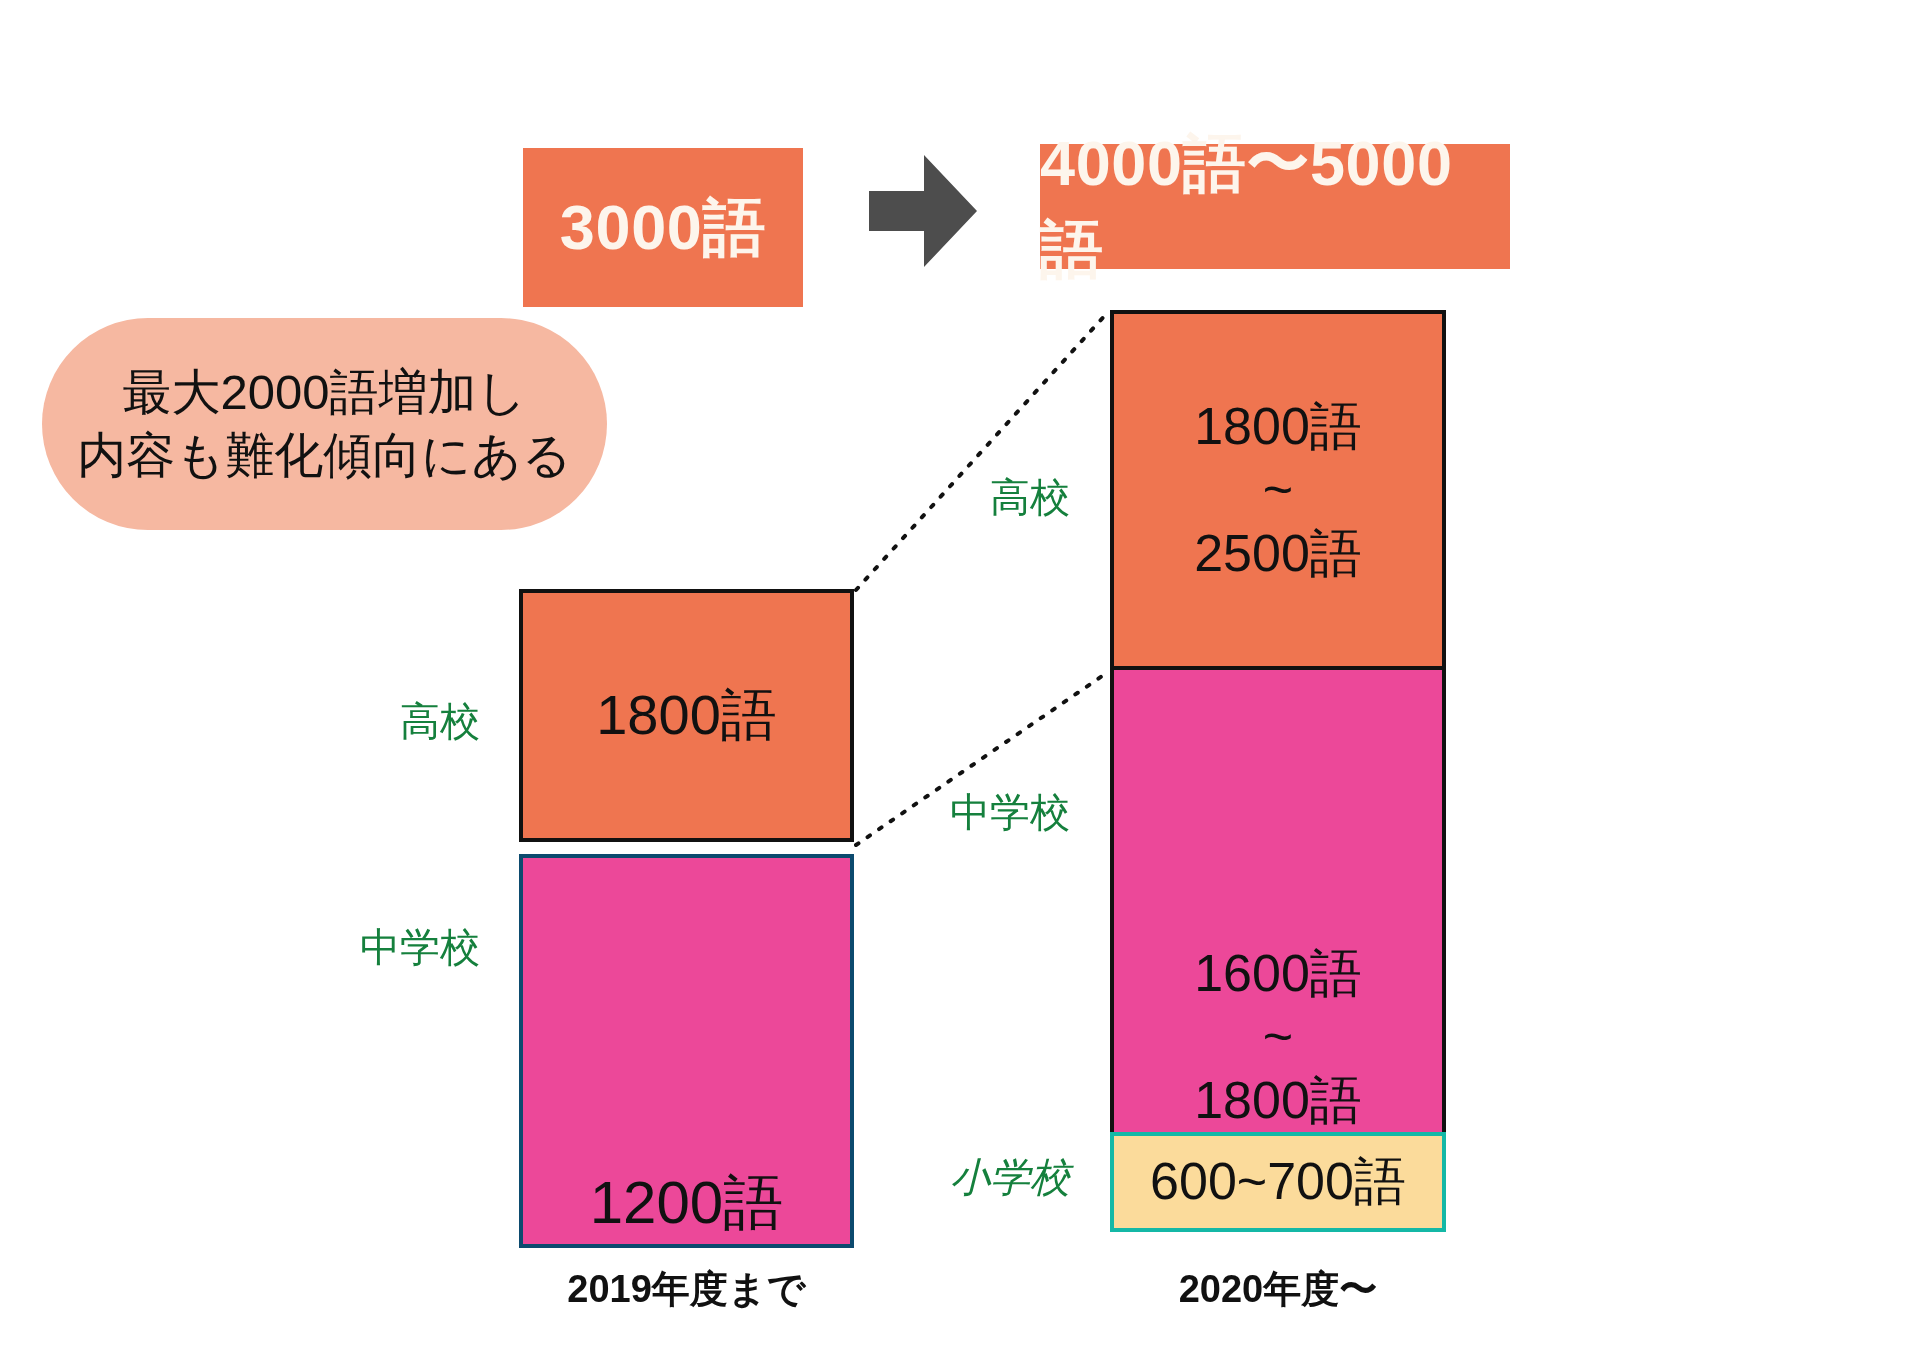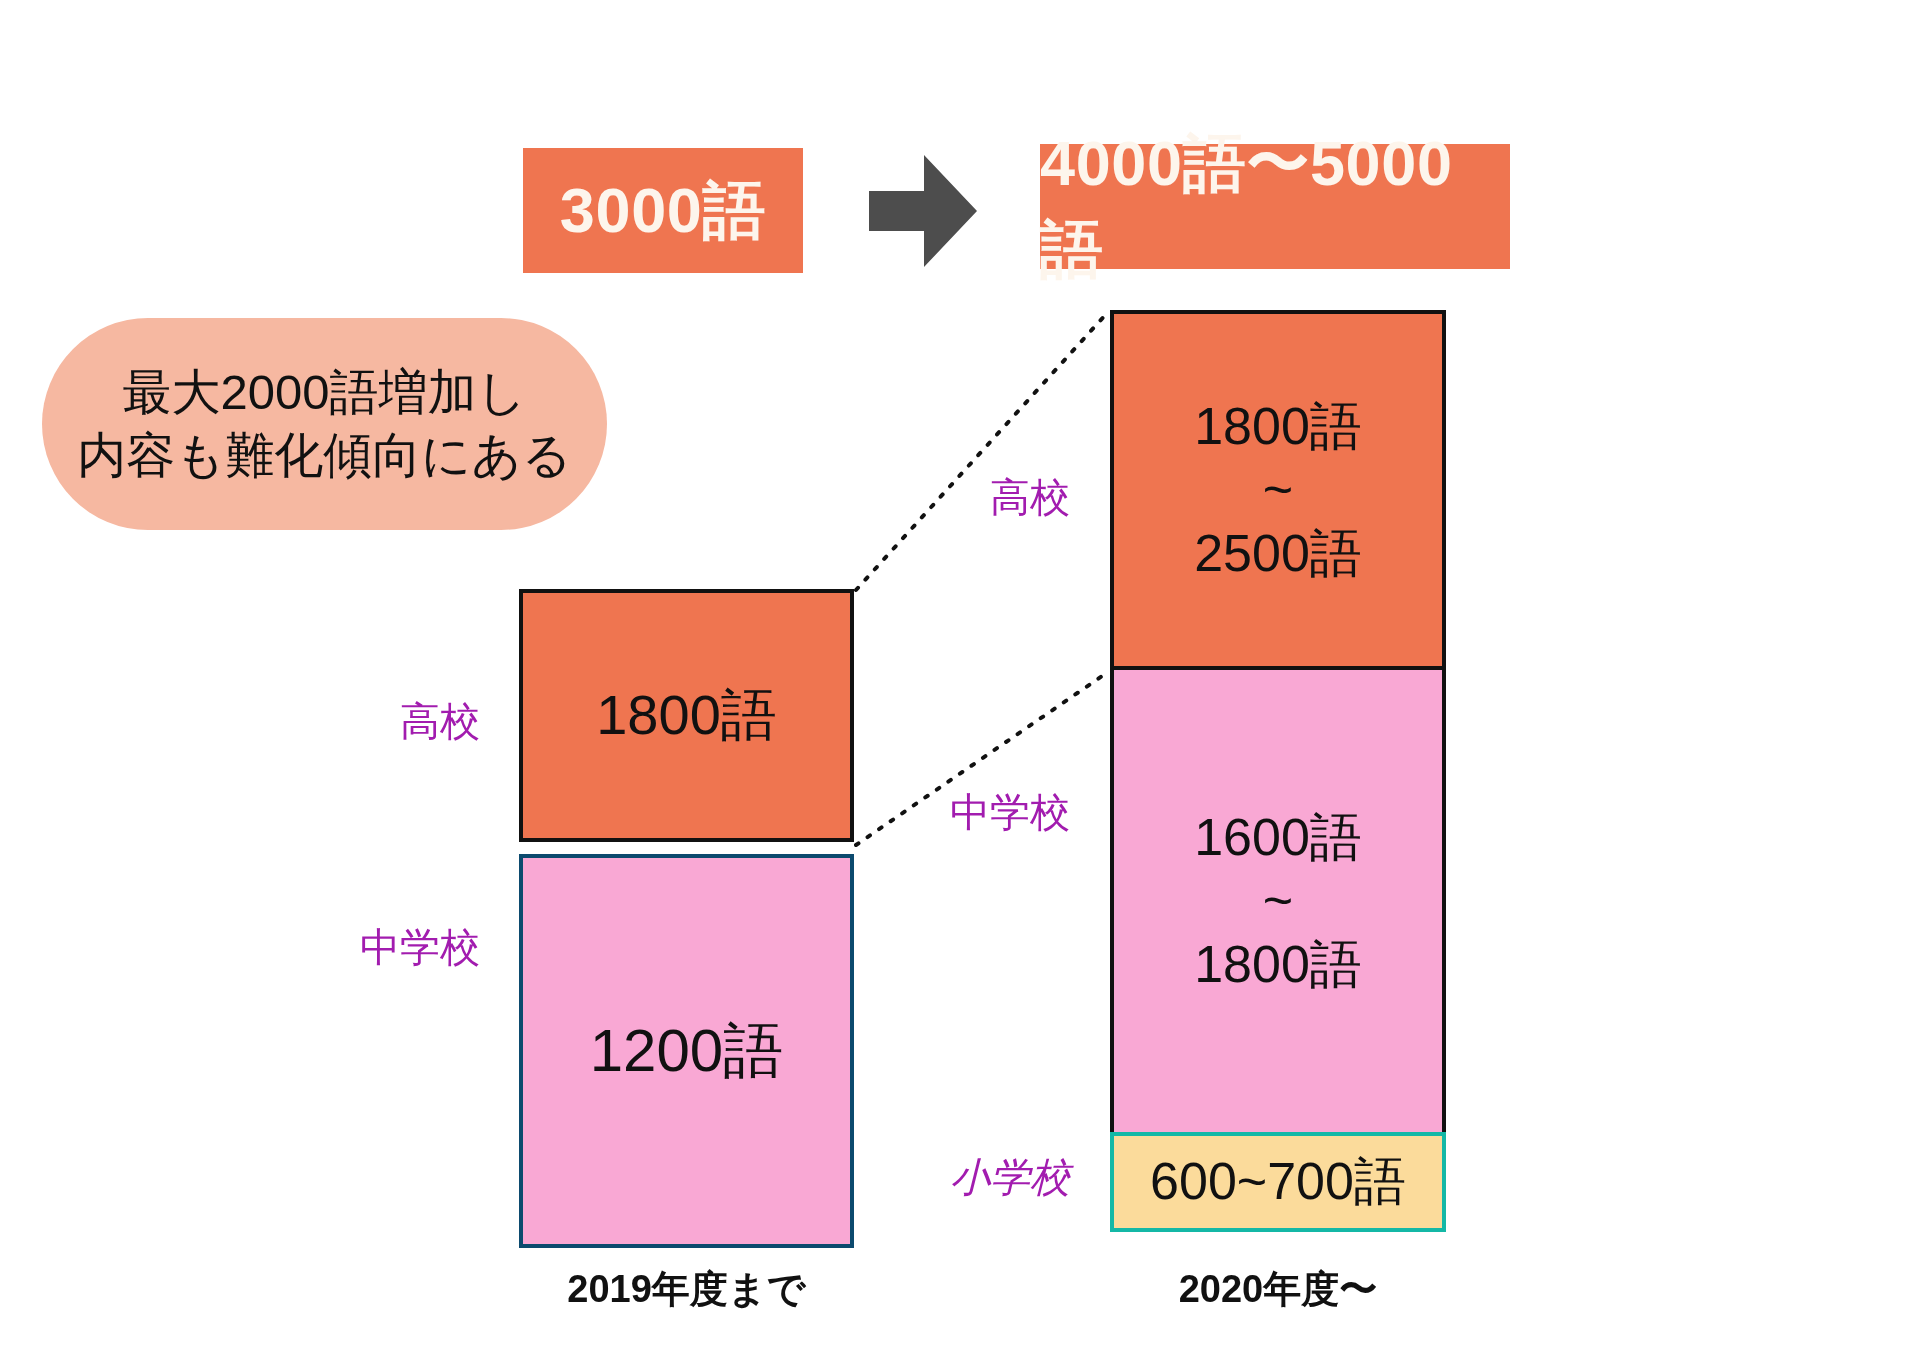--- a/index.html
+++ b/index.html
@@ -27,21 +27,21 @@
     align-items: center;
     justify-content: center;
     color: #FDF5EC;
     font-weight: 700;
     letter-spacing: 0.01em;
   }
   #banner-before {
     left: 523px;
     top: 148px;
     width: 280px;
-    height: 125px;
+    height: 159px;
     font-size: 63px;
   }
   #banner-after {
     left: 1040px;
     top: 144px;
     width: 470px;
     height: 125px;
     font-size: 63px;
   }
   #arrow-right {
@@ -83,28 +83,28 @@
     position: absolute;
     box-sizing: border-box;
     display: flex;
     flex-direction: column;
     align-items: center;
     justify-content: center;
     text-align: center;
     color: #111111;
   }
   .seg-high  { background: #EF7550; }
-  .seg-mid   { background: #f9a8d4; }
+  .seg-mid   { background: #ec4899; justify-content: flex-end; }
   .seg-elem  { background: #FBDB9B; }
 
   .row-label {
     position: absolute;
     font-size: 40px;
     font-weight: 500;
-    color: #a21caf;
+    color: #15803d;
     text-align: right;
     white-space: nowrap;
   }
 
   .axis-label {
     position: absolute;
     font-size: 38px;
     font-weight: 700;
     color: #111111;
     text-align: center;

